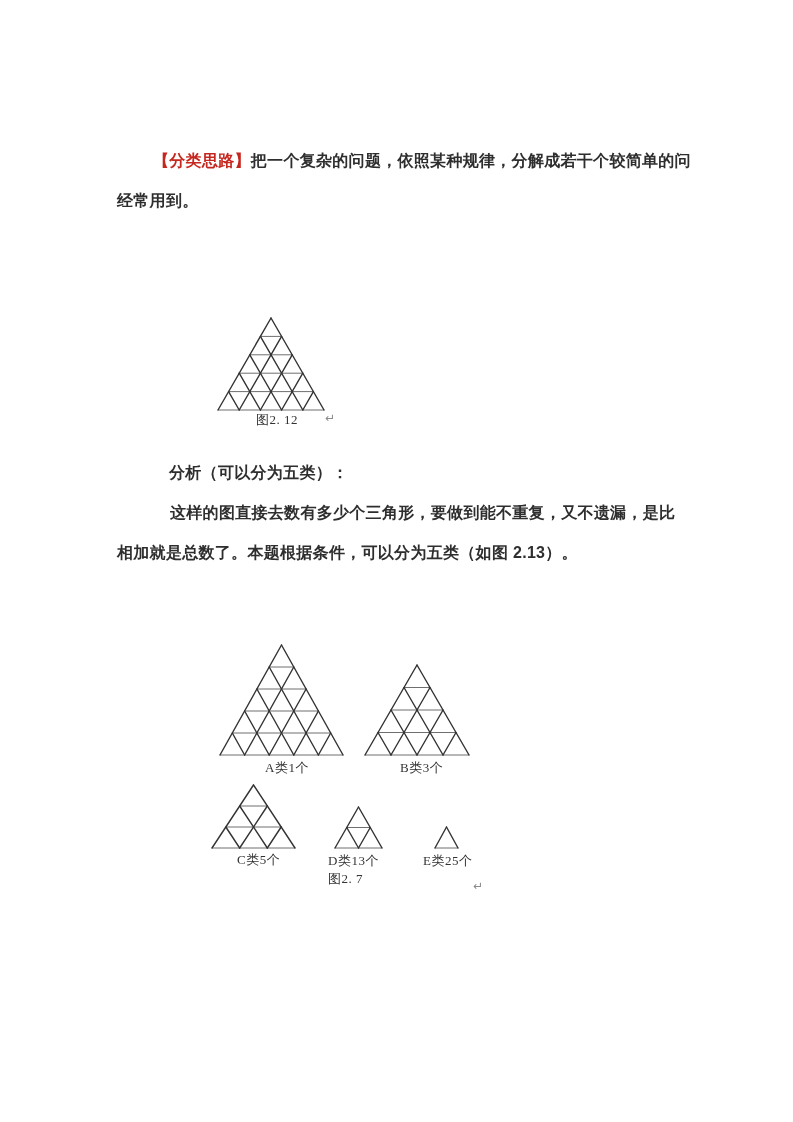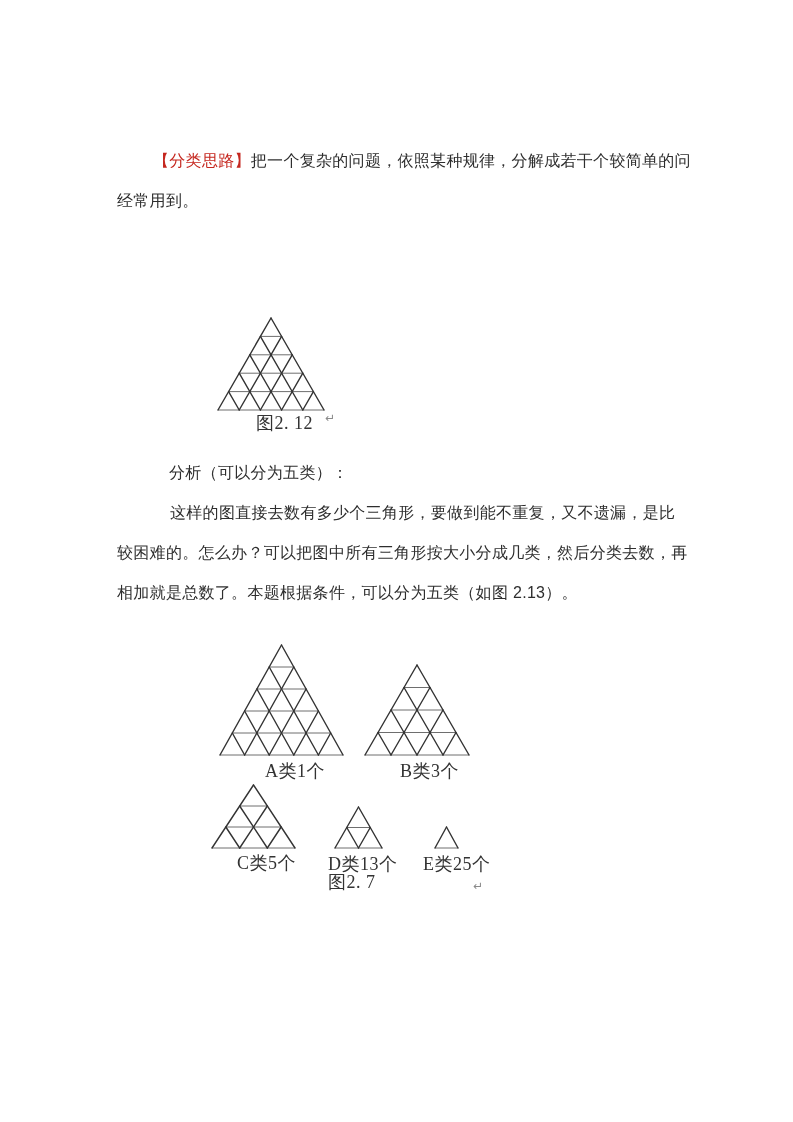--- a/index.html
+++ b/index.html
@@ -1,29 +1,29 @@
 <!DOCTYPE html>
 <html><head>
 <meta charset="utf-8">
 <style>
   html,body{margin:0;padding:0;background:#ffffff;}
   .page{position:relative;width:793px;height:1122px;background:#ffffff;overflow:hidden;
         font-family:"Liberation Sans","DejaVu Sans",sans-serif;color:#2e2e2e;}
   .para{position:absolute;left:117px;width:600px;}
-  .ln{height:40px;line-height:40px;font-size:16px;letter-spacing:0.3px;white-space:nowrap;}
+  .ln{height:40px;line-height:40px;font-size:16px;letter-spacing:0.3px;white-space:nowrap;font-weight:bold;}
   .ind36{padding-left:36px;}
   .ind52{padding-left:52px;}
   .ind53{padding-left:53px;}
   .red{color:#c5271f;}
   .tri{position:absolute;overflow:visible;}
   .tri line{stroke-linecap:round;fill:none;}
   .tri line.h{stroke:#6e6e6e;stroke-width:1;}
   .tri line.d{stroke:#333333;stroke-width:1.4;}
   .cap{position:absolute;font-family:"Liberation Serif","DejaVu Serif",serif;
-       font-size:18px;color:#333333;white-space:nowrap;letter-spacing:0.5px;}
+       font-size:13px;color:#333333;white-space:nowrap;letter-spacing:0.5px;}
   .ret{position:absolute;font-size:12px;color:#8a8a8a;line-height:12px;}
 </style>
 </head>
 <body>
 
 <div class="page">
 
   <div class="para" style="top:141px;">
     <div class="ln ind36"><span class="red">【分类思路】</span><span>把一个复杂的问题，依照某种规律，分解成若干个较简单的问</span></div>
     <div class="ln">经常用到。</div>
@@ -49,21 +49,20 @@
     </svg>
   <div class="cap" style="left:256px;top:411px;">图2. 12</div>
   <div class="ret" style="left:325px;top:412px;">↵</div>
 
   <div class="para" style="top:453px;">
     <div class="ln ind52">分析（可以分为五类）：</div>
   </div>
 
   <div class="para" style="top:493px;">
     <div class="ln ind53">这样的图直接去数有多少个三角形，要做到能不重复，又不遗漏，是比</div>
-    <div class="ln">较困难的。怎么办？可以把图中所有三角形按大小分成几类，然后分类去数，再</div>
     <div class="ln">相加就是总数了。本题根据条件，可以分为五类（如图 2.13）。</div>
   </div>
 
   <svg class="tri" width="125" height="114" style="left:219px;top:643px;">
       <line x1="50.2" y1="24" x2="74.80000000000001" y2="24" class="h"></line>
       <line x1="37.9" y1="46" x2="87.1" y2="46" class="h"></line>
       <line x1="25.599999999999994" y1="68" x2="99.4" y2="68" class="h"></line>
       <line x1="13.299999999999997" y1="90" x2="111.7" y2="90" class="h"></line>
       <line x1="1" y1="112" x2="124" y2="112" class="h"></line>
       <line x1="62.5" y1="2" x2="1" y2="112" class="d"></line>

